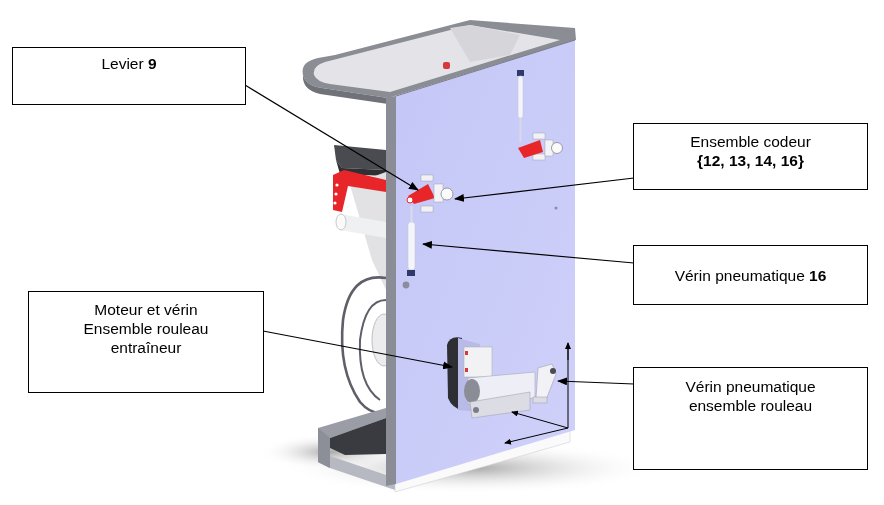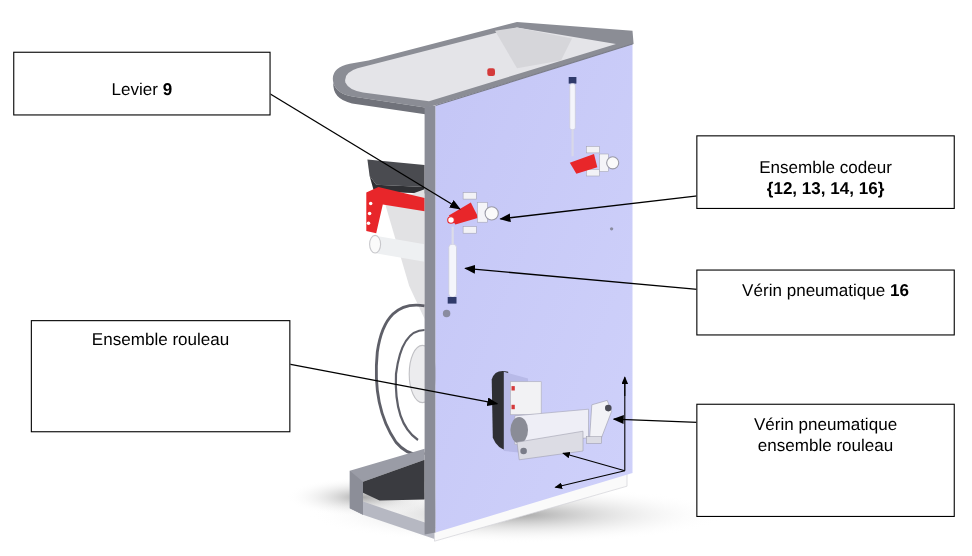--- a/index.html
+++ b/index.html
@@ -1,21 +1,21 @@
 <!DOCTYPE html>
 <html><head>
 <meta charset="utf-8">
 <style>
   html, body { margin: 0; padding: 0; background: #ffffff; }
   body { width: 884px; height: 505px; position: relative; overflow: hidden;
          font-family: "Liberation Sans", sans-serif; }
   #scene { position: absolute; left: 0; top: 0; width: 884px; height: 505px; }
   .callout { position: absolute; background: #ffffff; border: 1px solid #000000;
              box-sizing: border-box; text-align: center; font-size: 15.5px;
-             line-height: 19px; color: #000000; padding-top: 24px; }
+             line-height: 19px; color: #000000; padding-top: 6px; }
   .callout b { font-weight: bold; }
   .line { display: block; }
 </style>
 </head>
 <body>
 
 <svg id="scene" viewBox="0 0 884 505" xmlns="http://www.w3.org/2000/svg">
   <defs>
     <marker id="arrowhead" markerWidth="10" markerHeight="8" refX="9" refY="4" orient="auto" markerUnits="userSpaceOnUse">
       <path d="M0,0 L10,4 L0,8 Z" fill="#000"></path>
@@ -136,29 +136,31 @@
     <line x1="634" y1="263" x2="423" y2="244" stroke="#000" stroke-width="1.2" marker-end="url(#arrowhead)"></line>
     <line x1="263" y1="331" x2="452" y2="367" stroke="#000" stroke-width="1.2" marker-end="url(#arrowhead)"></line>
     <line x1="634" y1="384" x2="558" y2="381" stroke="#000" stroke-width="1.2" marker-end="url(#arrowhead)"></line>
   </g>
 </svg>
 
 <div class="callout" style="left:12px; top:47px; width:234px; height:58px;">
   <span class="line"><span>Levier </span><b>9</b></span>
 </div>
 
-<div class="callout" style="left:633px; top:123px; width:235px; height:67px; padding-top:19px;">
+<div class="callout" style="left:633px; top:123px; width:235px; height:67px; padding-top:8px;">
   <span class="line"><span>Ensemble codeur</span></span>
   <span class="line"><b>{12, 13, 14, 16}</b></span>
 </div>
 
-<div class="callout" style="left:633px; top:245px; width:235px; height:60px; padding-top:9px;">
+<div class="callout" style="left:633px; top:245px; width:235px; height:60px; padding-top:20px;">
   <span class="line"><span>Vérin pneumatique </span><b>16</b></span>
 </div>
 
 <div class="callout" style="left:28px; top:291px; width:236px; height:102px; padding-top:8px;">
+  <span class="line">Moteur et vérin</span>
   <span class="line">Ensemble rouleau</span>
+  <span class="line">entraîneur</span>
 </div>
 
 <div class="callout" style="left:633px; top:367px; width:235px; height:103px; padding-top:9px;">
   <span class="line">Vérin pneumatique</span>
   <span class="line">ensemble rouleau</span>
 </div>
 
 </body></html>

